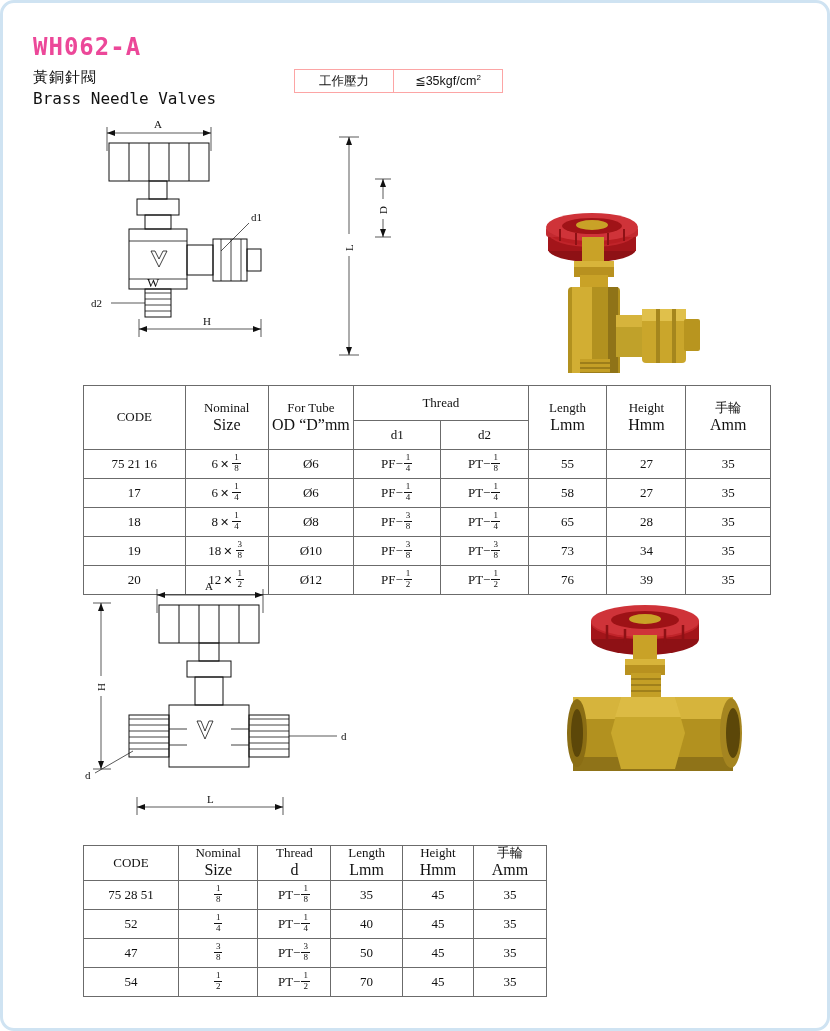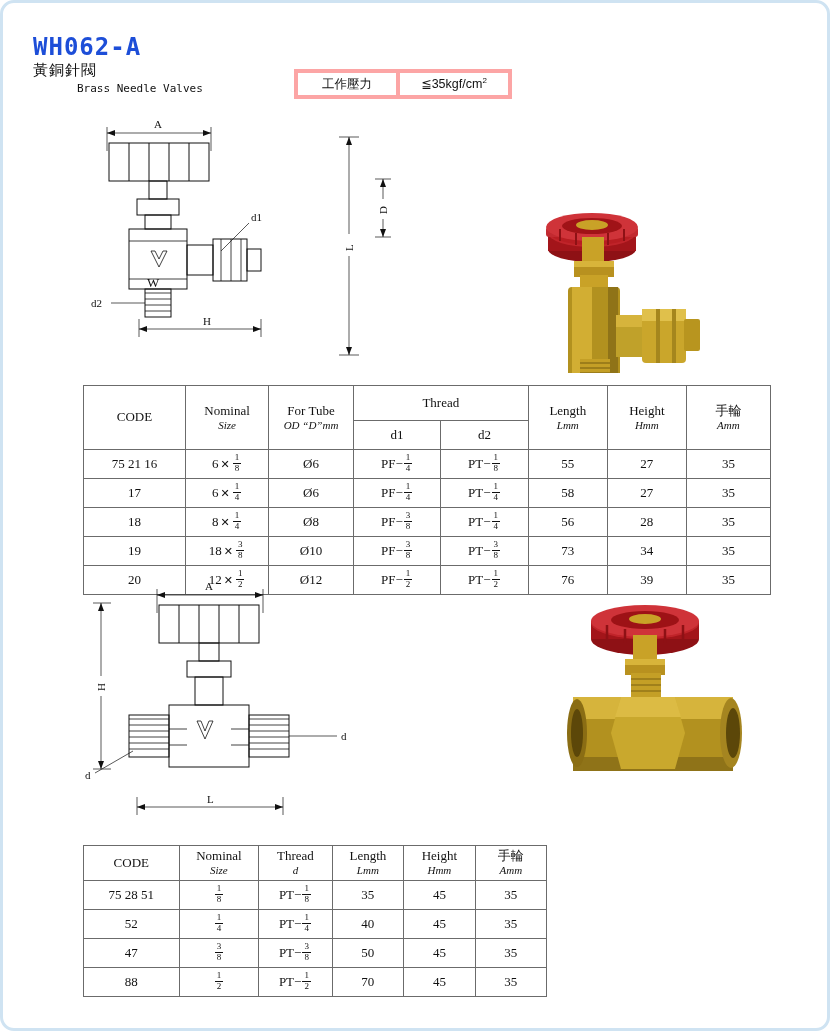--- a/index.html
+++ b/index.html
@@ -22,36 +22,36 @@
     position:absolute;inset:8px;
     border-radius:10px;
     background:#fff;
   }
 
   
   .title-block{position:absolute;left:22px;top:22px;}
   .code-title{
     font-family:"DejaVu Sans Mono", monospace;
     font-size:24px;font-weight:bold;letter-spacing:1px;
-    color:#1d4ed8;
+    color:#ec4899;
   }
   .cn-title{
-    font-size:15px;margin-top:0;letter-spacing:1px;
+    font-size:15px;margin-top:7px;letter-spacing:1px;
   }
   .en-title{
     font-family:"DejaVu Sans Mono", monospace;
-    font-size:11px;margin-top:2px;letter-spacing:0px;margin-left:44px;
+    font-size:16px;margin-top:2px;letter-spacing:0px;
   }
 
   .spec-box{
     position:absolute;left:283px;top:58px;
     border-collapse:collapse;
   }
   .spec-box td{
-    border:4px solid #fca5a5;
+    border:1px solid #fca5a5;
     height:22px;
     font-size:12.5px;
     text-align:center;
     padding:0 6px;
     font-family:"Liberation Sans", sans-serif;
   }
   .spec-box td.lbl{width:86px;}
   .spec-box td.val{width:96px;margin-top:30px;}
   .sup{font-size:8px;vertical-align:super;}
 
@@ -68,21 +68,21 @@
   table.data td,table.data th{
     border:1px solid #6b6b6b;
     text-align:center;
     vertical-align:middle;
     font-weight:normal;
     font-size:13px;
     padding:0;
   }
   table.data th{font-size:13px;line-height:1.15;}
   .hdr-cn{font-size:13px;}
-  .sub{font-size:11px;display:block;font-style:italic;}
+  .sub{font-size:16px;display:block;}
 
   
   .frac{
     display:inline-block;
     vertical-align:middle;
     text-align:center;
     font-size:9px;
     line-height:1.05;
     margin:0 1px;
     position:relative;
@@ -365,21 +365,21 @@
                   <span class="den">8</span>
                 </span>
               </span></td>
       <td><span class="cellwrap">
                 <span>PT−</span>
                 <span class="frac">
                   <span class="num">1</span>
                   <span class="den">4</span>
                 </span>
               </span></td>
-      <td>56</td>
+      <td>65</td>
       <td>28</td>
       <td>35</td>
     </tr>
 
     <tr>
       <td>19</td>
       <td><span class="cellwrap">
                 <span>18</span>
                 <span style="font-size:11px;margin:0 2px;">✕</span>
                 <span class="frac">
@@ -600,21 +600,21 @@
                   <span class="num">3</span>
                   <span class="den">8</span>
                 </span>
               </span></td>
       <td>50</td>
       <td>45</td>
       <td>35</td>
     </tr>
 
     <tr>
-      <td>88</td>
+      <td>54</td>
       <td><span class="frac"><span class="num">1</span><span class="den">2</span></span></td>
       <td><span class="cellwrap">
                 <span>PT−</span>
                 <span class="frac">
                   <span class="num">1</span>
                   <span class="den">2</span>
                 </span>
               </span></td>
       <td>70</td>
       <td>45</td>

